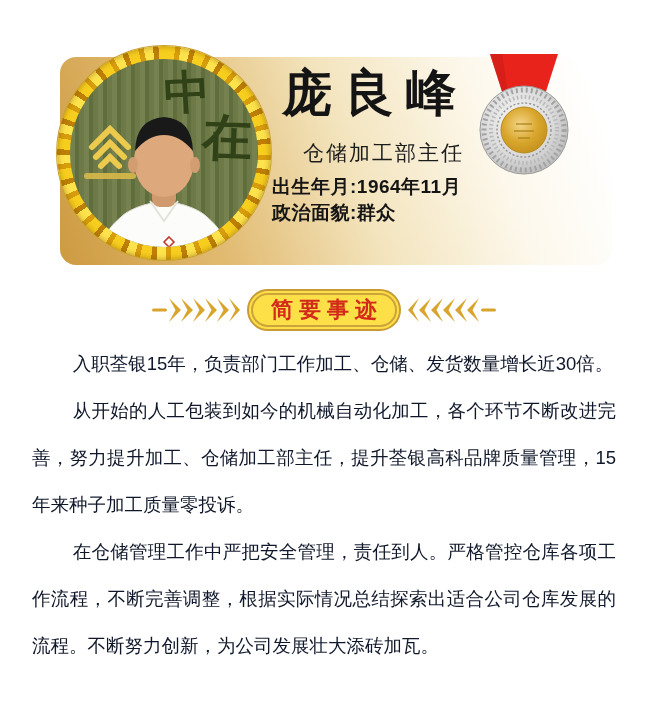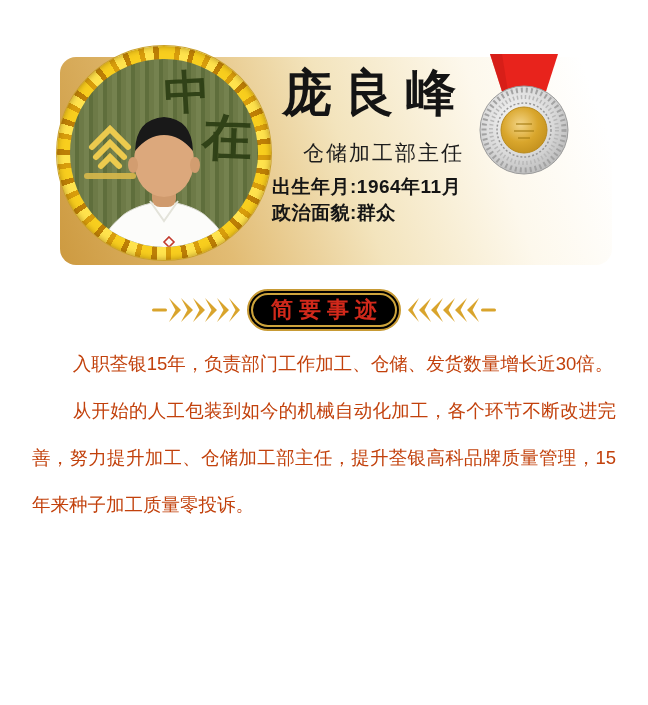--- a/index.html
+++ b/index.html
@@ -40,30 +40,30 @@
   }
   .fields{position:absolute;left:272px;top:174px;font-size:19px;color:#151515;font-weight:bold;}
   .fields div{line-height:25.5px;letter-spacing:.5px;white-space:nowrap;}
   .medal{position:absolute;left:476px;top:50px;}
   
   .section-header{
     position:absolute;left:0;top:289px;width:100%;
     display:flex;align-items:center;justify-content:center;gap:7px;
   }
   .deco-right{transform:scaleX(-1);}
-  .pill{border:2px solid #c89b35;border-radius:26px;background:#000000;padding:2px;}
+  .pill{border:2px solid #c89b35;border-radius:26px;background:#fde047;padding:2px;}
   .pill-inner{
     border:2px solid #cda43c;border-radius:21px;padding:1px 12px 1px 18px;
     font-size:22px;line-height:28px;font-weight:bold;color:#d2291b;
     letter-spacing:6px;white-space:nowrap;
   }
   
   .article{
     position:absolute;left:32px;top:340px;width:584px;
-    font-size:18.5px;line-height:47px;color:#c2410c;
+    font-size:18.5px;line-height:47px;color:#0f172a;
     text-align:justify;
   }
   .article p{margin:0;text-indent:2.2em;}
 </style>
 </head>
 <body>
 
 <div class="card"></div>
 
 <div class="photo-ring">
@@ -151,13 +151,14 @@
       <path d="M53 1 L65 13 L53 25 L59.5 13 Z"></path>
       <path d="M65 1 L77 13 L65 25 L71.5 13 Z"></path>
       <path d="M77 1 L88 13 L77 25 L83.5 13 Z"></path>
     </g>
   </svg>
 </div>
 
 <div class="article">
   <p>入职荃银15年，负责部门工作加工、仓储、发货数量增长近30倍。</p>
   <p>从开始的人工包装到如今的机械自动化加工，各个环节不断改进完善，努力提升加工、仓储加工部主任，提升荃银高科品牌质量管理，15年来种子加工质量零投诉。</p>
+  <p>在仓储管理工作中严把安全管理，责任到人。严格管控仓库各项工作流程，不断完善调整，根据实际情况总结探索出适合公司仓库发展的流程。不断努力创新，为公司发展壮大添砖加瓦。</p>
 </div>
 
 </body></html>

